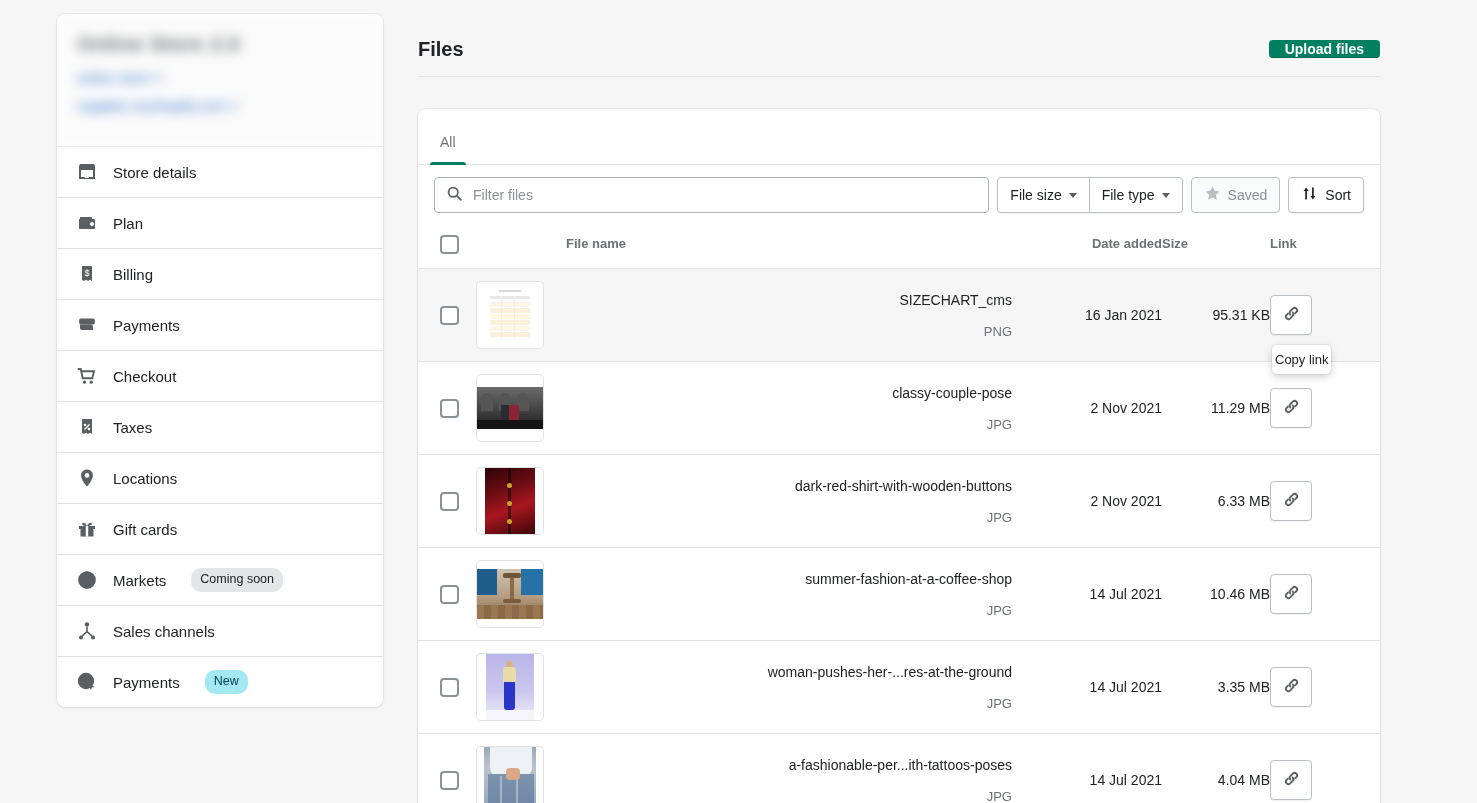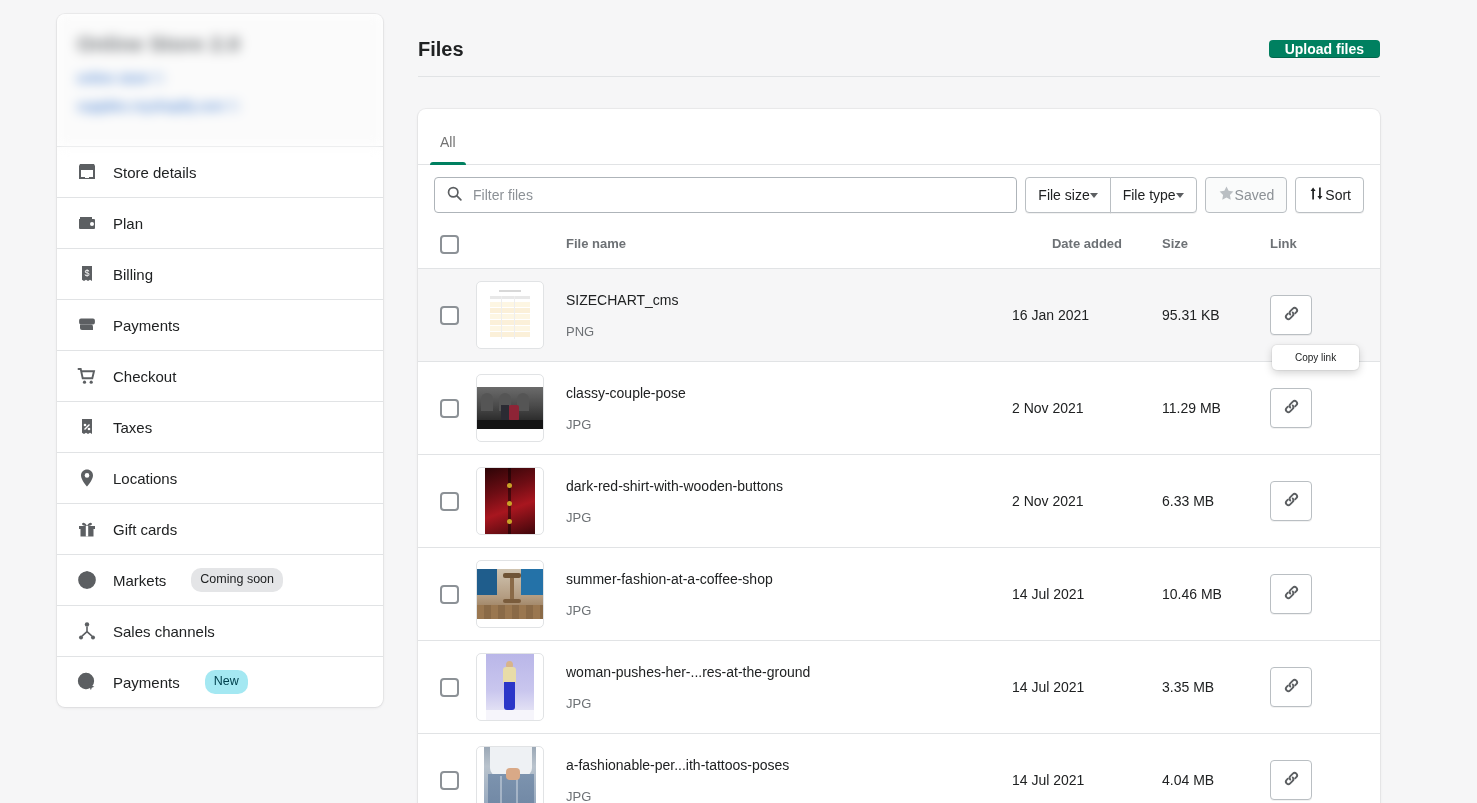--- a/index.html
+++ b/index.html
@@ -164,21 +164,21 @@
     background: #fff;
   }
   #search-box input {
     border: none; outline: none;
     font-family: inherit; font-size: 14px;
     flex: 1; color: #202223; background: transparent;
   }
   #search-box input::placeholder { color: #8c9196; }
 
   .filter-btn {
-    display: flex; align-items: center; 
+    display: flex; align-items: center; gap: 7px;
     height: 36px;
     padding: 0 12px;
     border: 1px solid #babfc3;
     border-radius: 4px;
     background: #fff;
     font-family: inherit; font-size: 14px; font-weight: 500;
     color: #202223;
     cursor: pointer;
     white-space: nowrap;
     box-shadow: 0 1px 0 rgba(0,0,0,0.05);
@@ -206,25 +206,25 @@
     font-size: 13px;
     font-weight: 600;
     color: #6d7175;
     text-align: left;
     padding: 8px 0 14px;
     border-bottom: 1px solid #e1e3e5;
   }
   .col-check { width: 58px; padding-left: 22px !important; }
   .col-thumb { width: 90px; }
   .col-name  { }
-  .col-date  { width: 150px; text-align: center; }
+  .col-date  { width: 150px; text-align: right; }
   .col-size  { width: 108px; text-align: left !important; }
   .col-link  { width: 110px; text-align: left !important; }
 
-  tbody tr { border-bottom: 1px solid #e1e3e5; }
+  tbody tr { border-bottom: 1px solid #e1e3e5; text-align: right; }
   tbody tr.hovered { background: #f6f6f7; }
   tbody td { padding: 12px 0; vertical-align: middle; }
 
   .cb {
     width: 19px; height: 19px;
     border: 2px solid #8c9196;
     border-radius: 4px;
     background: #fff;
     cursor: pointer;
   }
@@ -253,22 +253,22 @@
     box-shadow: 0 1px 0 rgba(0,0,0,0.05);
   }
   .link-btn svg { width: 19px; height: 19px; fill: #5c5f62; }
 
   #tooltip {
     position: absolute;
     left: 1272px;
     top: 345px;
     background: #fff;
     border-radius: 5px;
-    padding: 7px 23px;
-    font-size: 10px;
+    padding: 7px 3px;
+    font-size: 13px;
     color: #202223;
     box-shadow: 0 0 0 1px rgba(63,63,68,0.06), 0 3px 8px rgba(0,0,0,0.18);
     white-space: nowrap;
     z-index: 50;
   }
 </style>
 </head>
 <body>
 
 <div id="sidebar">

